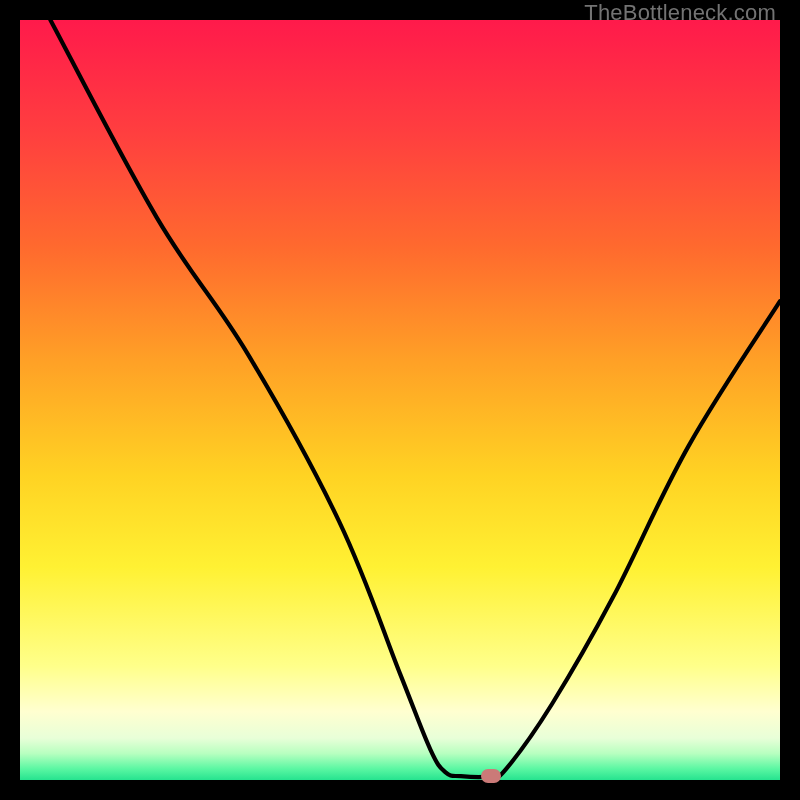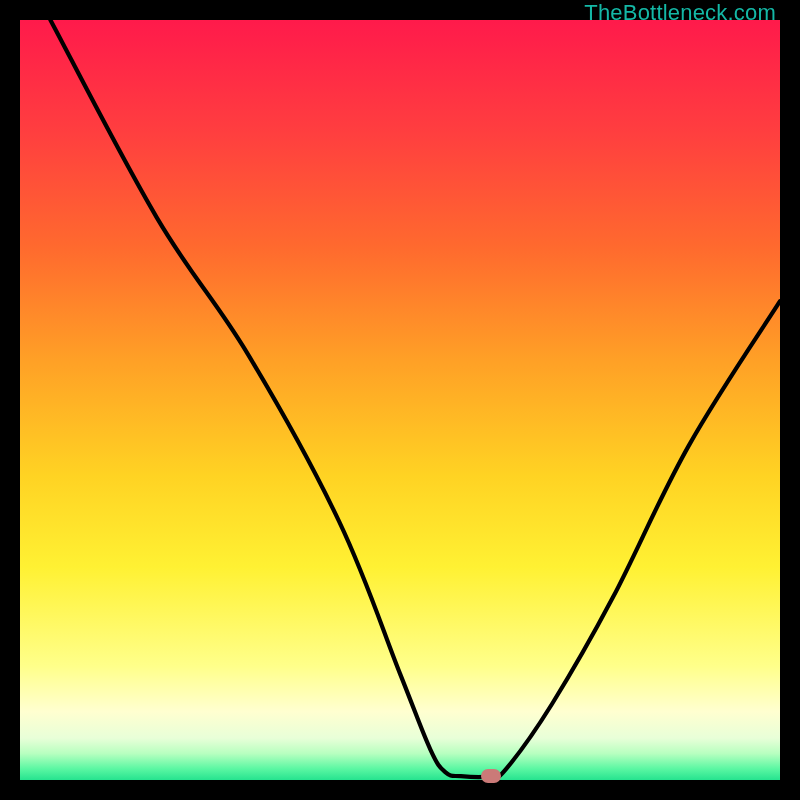--- a/index.html
+++ b/index.html
@@ -30,21 +30,21 @@
     position: absolute;
     left: 0;
     top: 0;
     width: 760px;
     height: 760px;
   }
   .watermark {
     position: absolute;
     top: 0px;
     right: 24px;
-    color: #14b8a6;
+    color: #737373;
     font-size: 22px;
     font-weight: 500;
     letter-spacing: 0.2px;
     z-index: 10;
     font-family: Arial, Helvetica, sans-serif;
   }
   svg {
     position: absolute;
     left: 0;
     top: 0;

